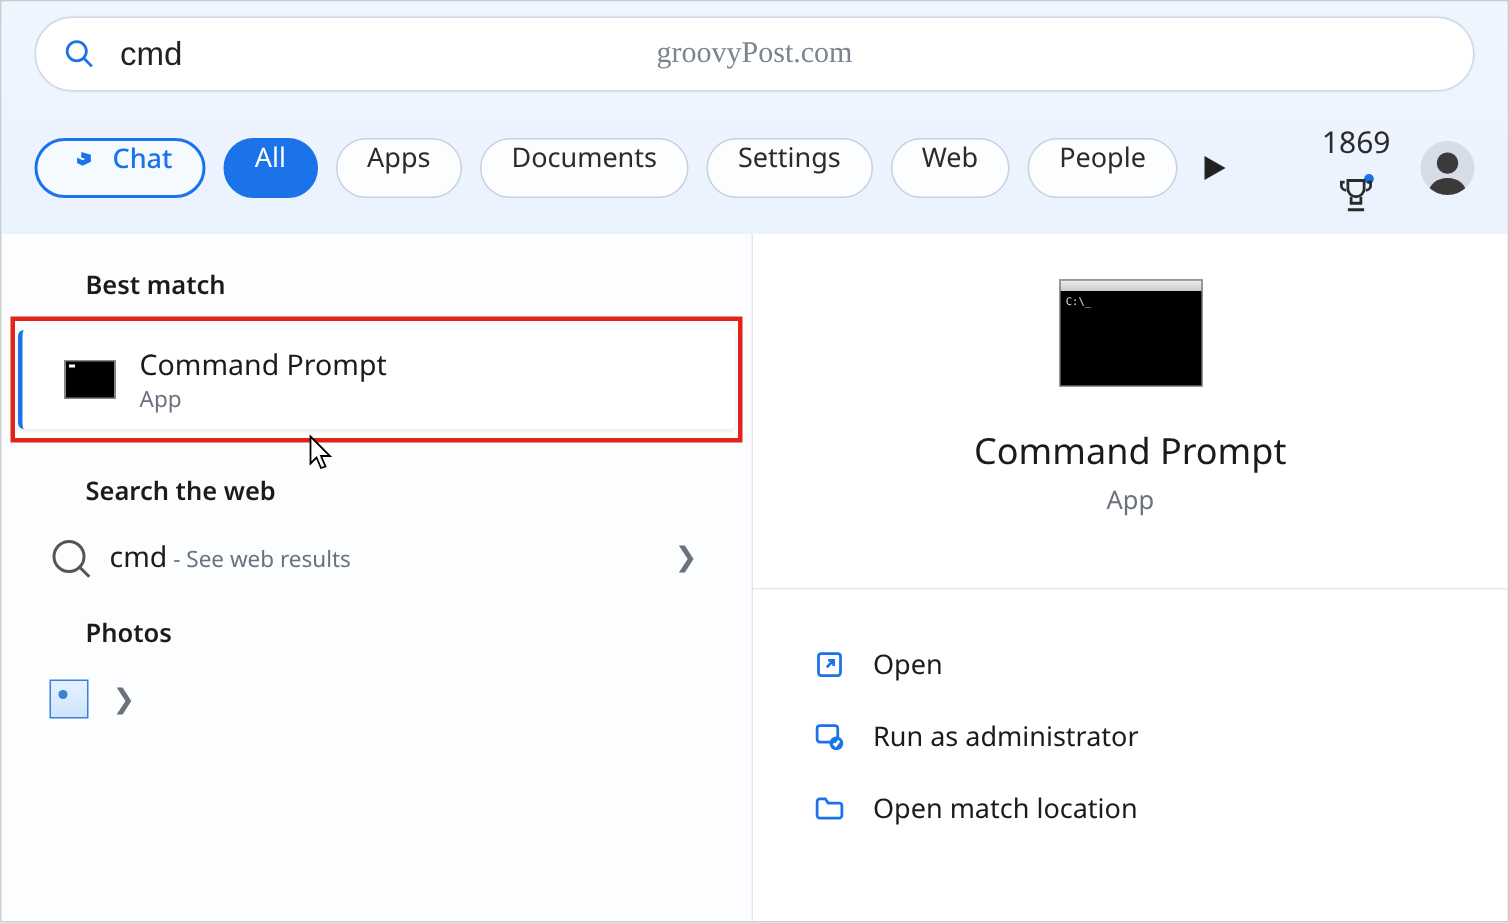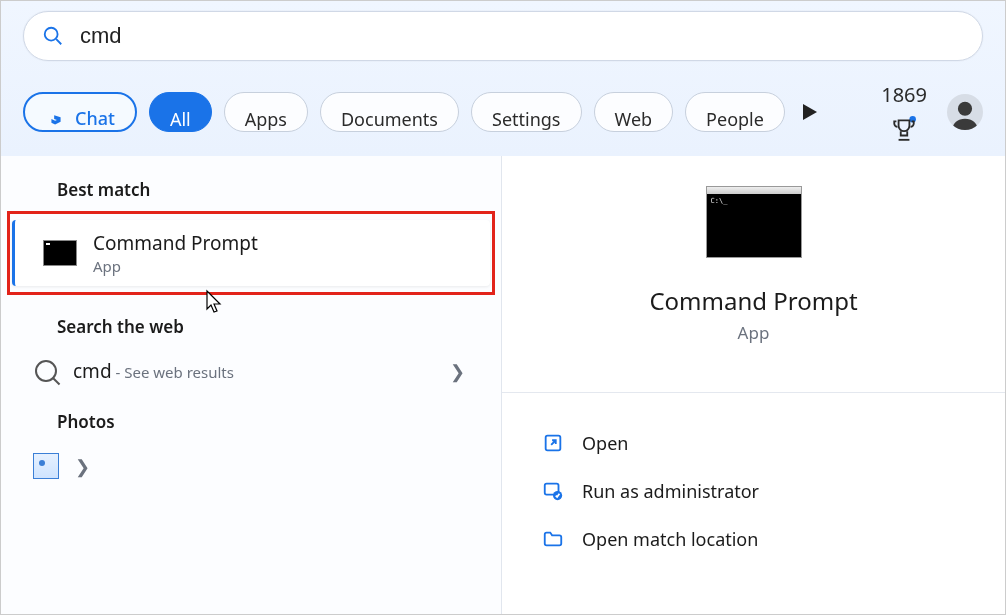--- a/index.html
+++ b/index.html
@@ -52,21 +52,21 @@
     display: flex;
     align-items: center;
     gap: 12px;
     margin-top: 20px;
   }
   .pill {
     border-radius: 24px;
     height: 40px;
     padding: 0 20px;
     display: inline-flex;
-    align-items: flex-end;
+    align-items: flex-start;
     font-size: 18px;
     border: 1px solid #c7d0dd;
     background: #fcfdff;
     color: #2b2b2b;
     cursor: pointer;
     gap: 8px;
   }
   .pill.chat {
     border: 2px solid #1a73e8;
     color: #1a73e8;
@@ -238,20 +238,21 @@
 </head>
 <body>
 
 <div class="topbar">
   <div class="search-wrap">
     <svg class="search-icon-svg" viewBox="0 0 24 24">
         <circle cx="10" cy="10" r="7"></circle>
         <line x1="21" y1="21" x2="15.5" y2="15.5"></line>
       </svg>
     <input class="search-input" value="cmd" style="">
+    <span class="watermark">groovyPost.com</span>
   </div>
 
   <div class="filter-row">
     <div class="pill chat">
       <svg class="chat-b-svg" viewBox="0 0 24 24">
           <path d="M7 3v13l4 2 6-3v-5l-7-2v4l3 1-2 1-4-2V5z" fill="#1a73e8"></path>
         </svg>
       <span>Chat</span>
     </div>
     <div class="pill active">

